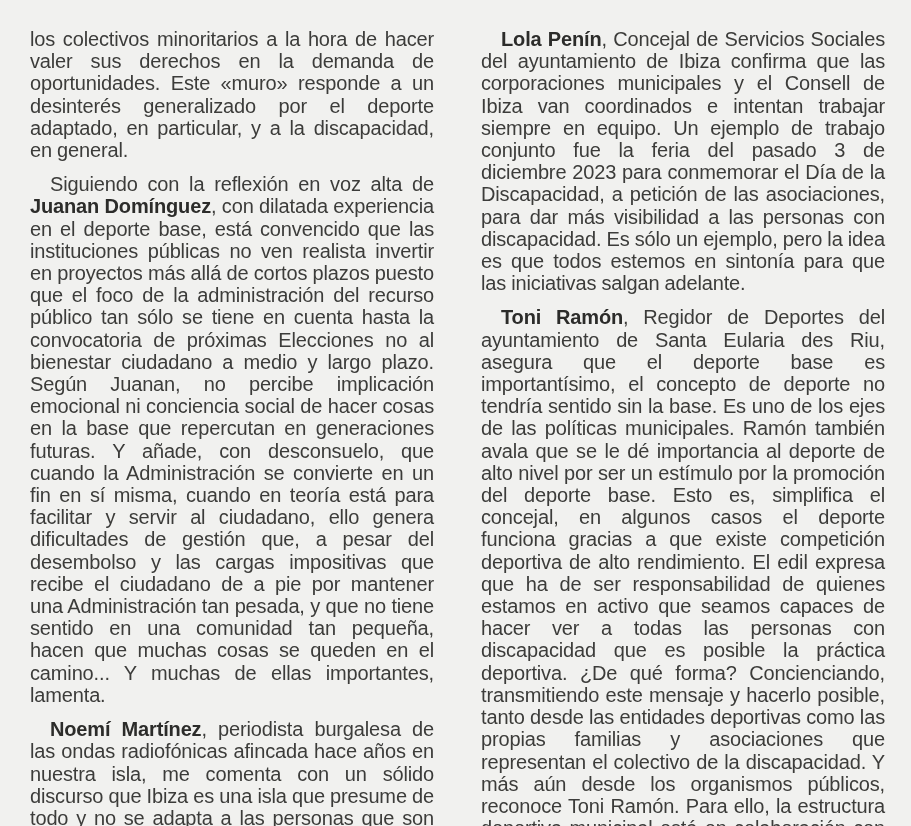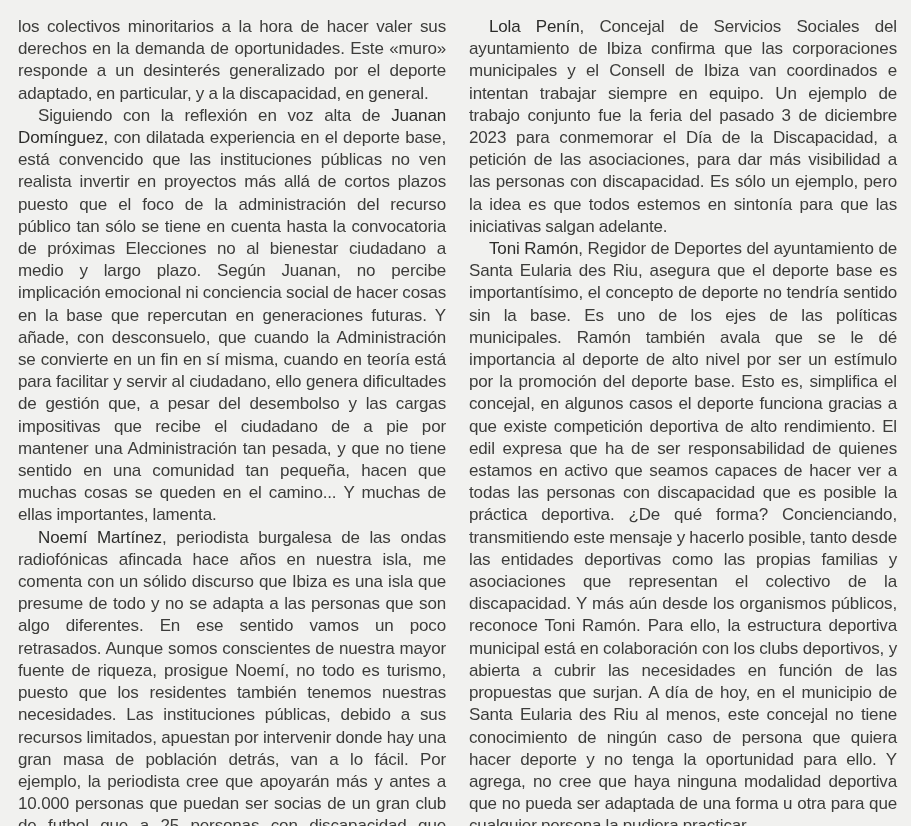--- a/index.html
+++ b/index.html
@@ -27,35 +27,35 @@
   .columns{
     display:flex;
     gap:23px;
     align-items:flex-start;
   }
   .col{
     flex:1 1 0;
     min-width:0;
   }
   p.para{
-    margin:0;
-    font-size:17px;
+    margin:12px;
+    font-size:20px;
     line-height:22.2px;
     text-align:justify;
     color:var(--ink);
     letter-spacing:-0.15px;
     word-spacing:-0.3px;
     hyphens:auto;
     -webkit-hyphens:auto;
   }
   p.para.indent{
     text-indent:20px;
   }
   .bold{
-    font-weight:400;
+    font-weight:700;
     color:var(--ink-bold);
   }
 </style>
 </head>
 <body>
 
 <div class="page">
   <div class="columns">
 
     <div class="col">

